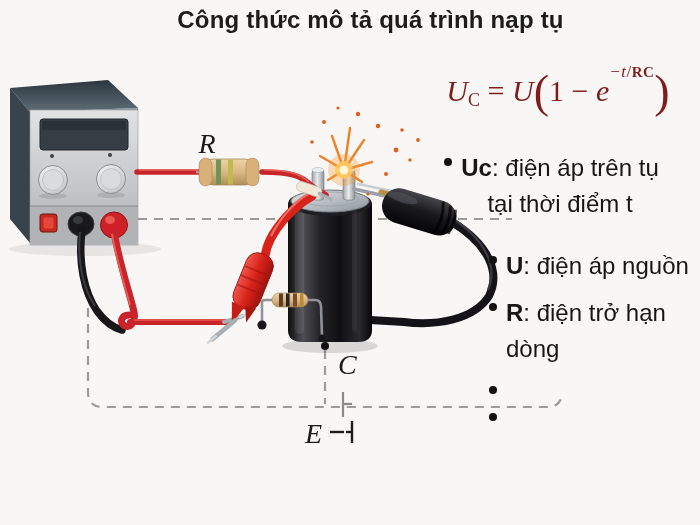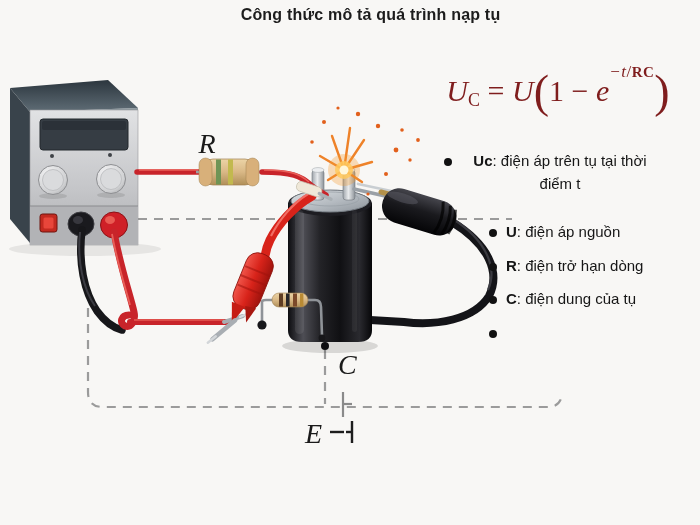--- a/index.html
+++ b/index.html
@@ -1,31 +1,31 @@
 <!DOCTYPE html>
 <html><head>
 <meta charset="utf-8">
 <style>
   html,body{margin:0;padding:0;}
   body{width:700px;height:525px;position:relative;overflow:hidden;
        background:#f8f7f5;font-family:"Liberation Sans",sans-serif;}
   .stage{position:absolute;inset:0;}
   .title{position:absolute;left:0;right:0;top:6px;text-align:center;padding-left:41px;
-         font-size:16px;font-weight:600;color:#1c1c1c;letter-spacing:.2px;}
+         font-size:24px;font-weight:600;color:#1c1c1c;letter-spacing:.2px;}
   .art{position:absolute;left:0;top:0;}
   .formula{position:absolute;left:418px;top:74px;width:280px;text-align:center;
            font-family:"Liberation Serif",serif;font-size:30px;color:#7f1d1d;white-space:nowrap;}
   .formula .it{font-style:italic;}
   .formula .up{font-style:normal;}
   .formula .sb{font-size:18px;vertical-align:-5px;font-style:normal;}
   .formula .paren{font-size:46px;font-weight:300;vertical-align:-6px;line-height:0;}
   .formula .exp{font-size:17px;position:relative;top:-13px;letter-spacing:.5px;}
   .formula .rc{font-weight:700;font-size:15px;font-style:normal;}
   .legend{position:absolute;left:432px;top:150px;width:268px;
-          font-size:15px;color:#161616;}
+          font-size:24px;color:#161616;}
   .li{display:flex;align-items:flex-start;margin:0 0 11px 57px;}
   .li-first{margin-left:12px;margin-bottom:26px;}
   .li-first .txt{width:198px;text-align:center;}
   .dot{width:8px;height:8px;border-radius:50%;background:#111;margin:8px 9px 0 0;flex:none;}
   .txt{line-height:1.5;}
   .txt b{font-weight:700;}
   .lbl{font-family:"Liberation Serif",serif;font-style:italic;font-size:28px;fill:#1a1a1a;}
 </style>
 </head>
 <body>
@@ -262,20 +262,19 @@
     <div class="li">
       <span class="dot"></span>
       <span class="txt"><b>U</b><span>: điện áp nguồn</span></span>
     </div>
     <div class="li">
       <span class="dot"></span>
       <span class="txt"><b>R</b><span>: điện trở hạn dòng</span></span>
     </div>
     <div class="li">
       <span class="dot"></span>
-      <span class="txt"><b>C</b><span>: điện dung của tụ</span></span>
     </div>
     <div class="li">
       <span class="dot"></span>
     </div>
   </div>
 
 </div>
 
 </body></html>

